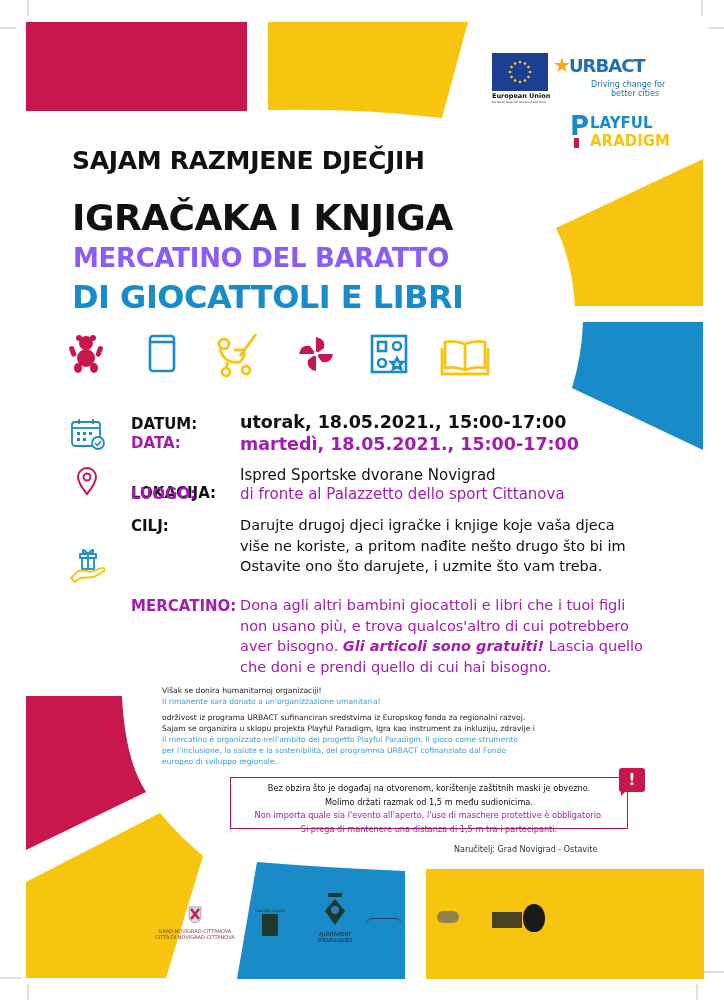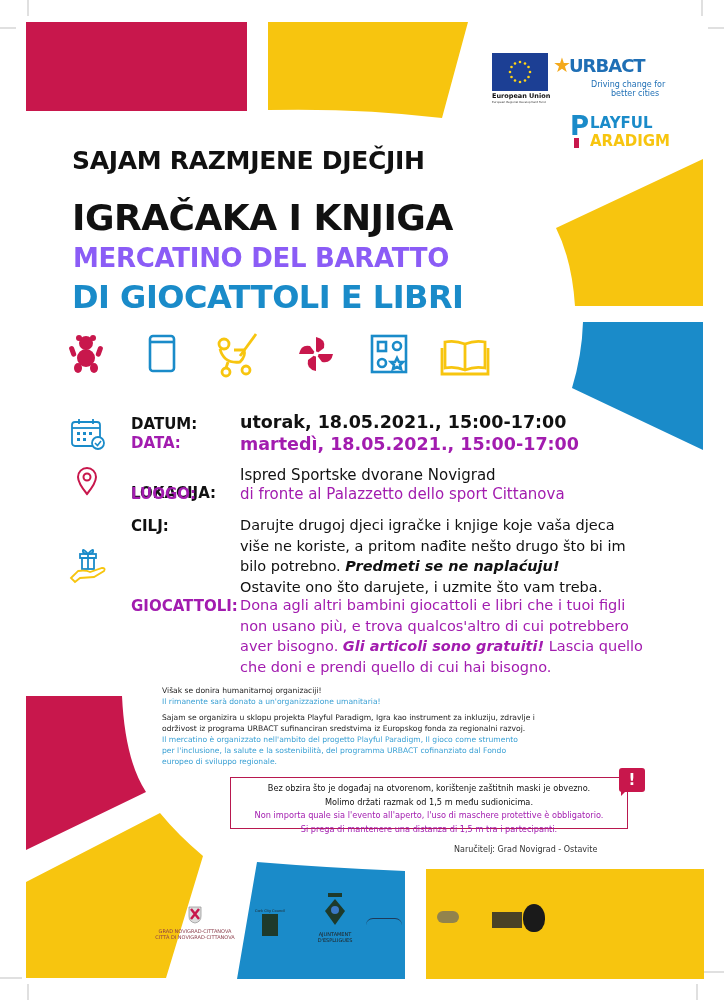--- a/index.html
+++ b/index.html
@@ -188,37 +188,36 @@
 
 <div class="abs lbl blk" style="left:131px;top:484px;">LOKACIJA:</div>
 <div class="abs lbl blu" style="left:131px;top:485px;">LUOGO:</div>
 <div class="abs blk val" style="left:240px;top:466px;white-space:nowrap;">Ispred Sportske dvorane Novigrad</div>
 <div class="abs blu val" style="left:240px;top:485px;white-space:nowrap;">di fronte al Palazzetto dello sport Cittanova</div>
 
 <div class="abs lbl blk" style="left:131px;top:517px;">CILJ:</div>
 <div class="abs body-text blk" style="left:240px;top:515px;width:440px;white-space:nowrap;">
   <div>Darujte drugoj djeci igračke i knjige koje vaša djeca</div>
   <div>više ne koriste, a pritom nađite nešto drugo što bi im</div>
-  <div><span>bilo potrebno. </span><b><i>Predmeti se ne naplaćuju!</i></b></div>
   <div>Ostavite ono što darujete, i uzmite što vam treba.</div>
 </div>
-<div class="abs lbl blu" style="left:131px;top:597px;">GIOCATTOLI:</div>
+<div class="abs lbl blu" style="left:131px;top:597px;">MERCATINO:</div>
 <div class="abs body-text blu" style="left:240px;top:595px;width:450px;white-space:nowrap;">
   <div>Dona agli altri bambini giocattoli e libri che i tuoi figli</div>
   <div>non usano più, e trova qualcos'altro di cui potrebbero</div>
   <div><span>aver bisogno. </span><b><i>Gli articoli sono gratuiti!</i></b><span> Lascia quello</span></div>
   <div>che doni e prendi quello di cui hai bisogno.</div>
 </div>
 
 <div class="abs" style="left:162px;top:685px;white-space:nowrap;">
   <div class="small">Višak se donira humanitarnoj organizaciji!</div>
   <div class="smallb">Il rimanente sarà donato a un'organizzazione umanitaria!</div>
   <div style="height:5px;"></div>
+  <div class="small">održivost iz programa URBACT sufinanciran sredstvima iz Europskog fonda za regionalni razvoj.</div>
   <div class="small">Sajam se organizira u sklopu projekta Playful Paradigm, Igra kao instrument za inkluziju, zdravlje i</div>
-  <div class="small">održivost iz programa URBACT sufinanciran sredstvima iz Europskog fonda za regionalni razvoj.</div>
   <div class="smallb">Il mercatino è organizzato nell'ambito del progetto Playful Paradigm, Il gioco come strumento</div>
   <div class="smallb">per l'inclusione, la salute e la sostenibilità, del programma URBACT cofinanziato dal Fondo</div>
   <div class="smallb">europeo di sviluppo regionale.</div>
 </div>
 
 <div class="abs alert">
   <div class="blk">Bez obzira što je događaj na otvorenom, korištenje zaštitnih maski je obvezno.</div>
   <div class="blk">Molimo držati razmak od 1,5 m među sudionicima.</div>
   <div class="blu">Non importa quale sia l'evento all'aperto, l'uso di maschere protettive è obbligatorio.</div>
   <div class="blu">Si prega di mantenere una distanza di 1,5 m tra i partecipanti.</div>

